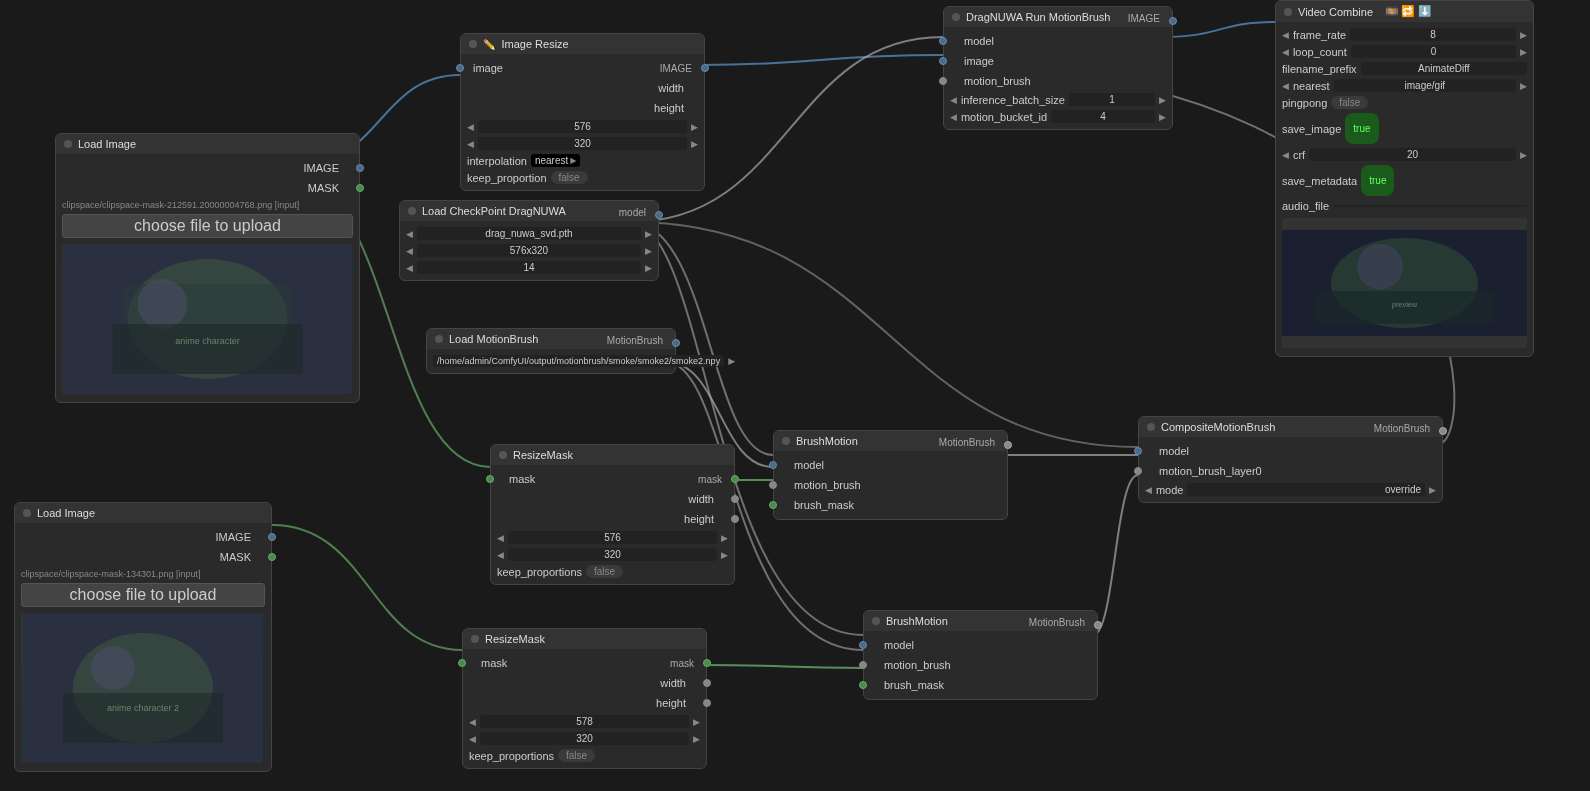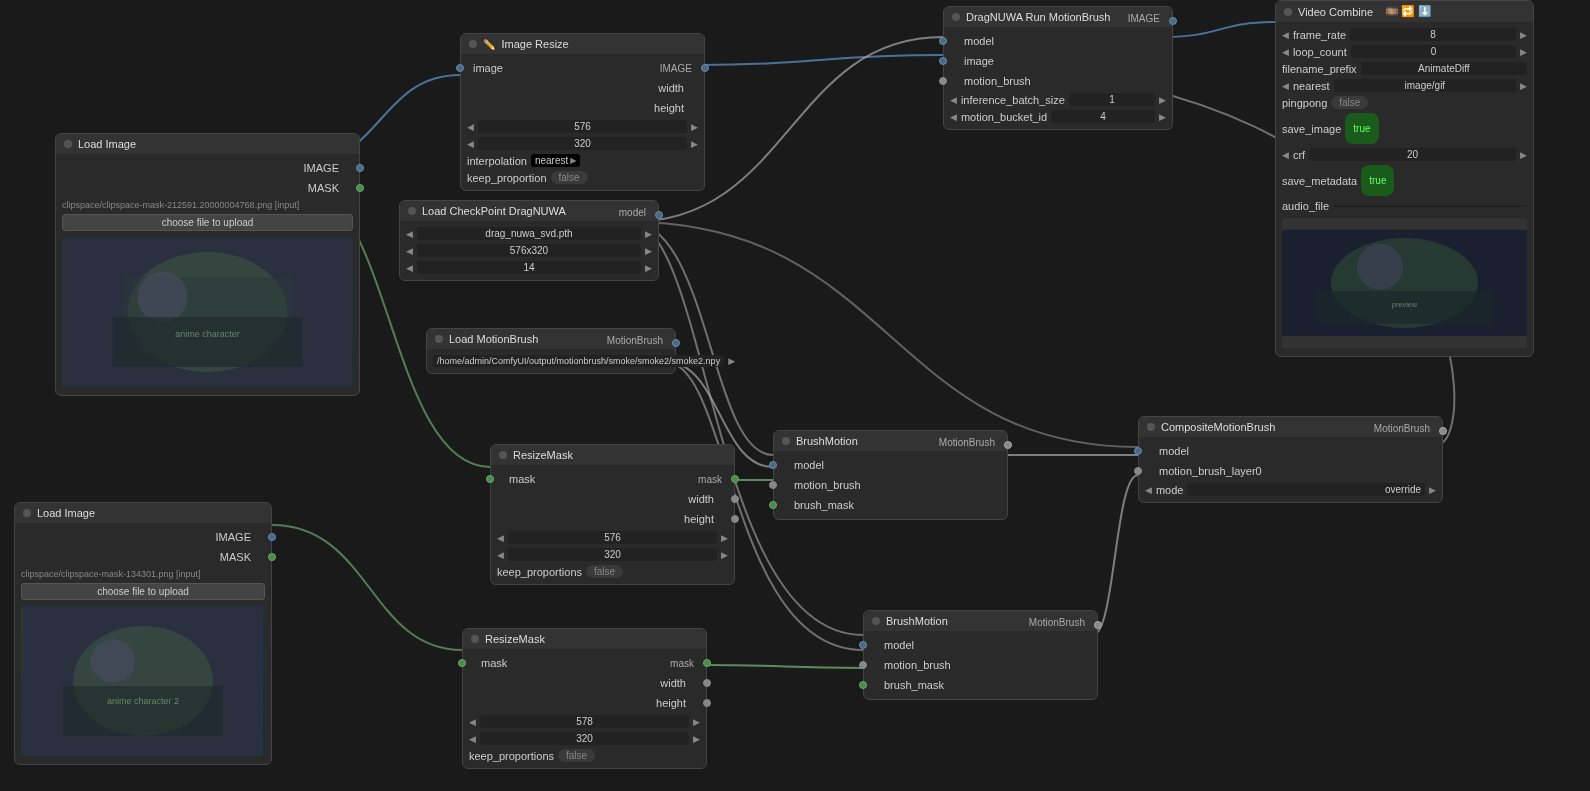--- a/index.html
+++ b/index.html
@@ -73,21 +73,21 @@
       padding: 1px 4px;
       font-size: 10px;
       color: #ccc;
     }
 
     .btn-upload {
       background: #444;
       border: 1px solid #555;
       border-radius: 3px;
       color: #ccc;
-      font-size: 10px;
+      font-size: 16px;
       padding: 2px 8px;
       cursor: pointer;
       margin: 2px 6px;
       width: calc(100% - 12px);
       text-align: center;
     }
     .file-path {
       font-size: 9px;
       color: #888;
       padding: 2px 6px;

